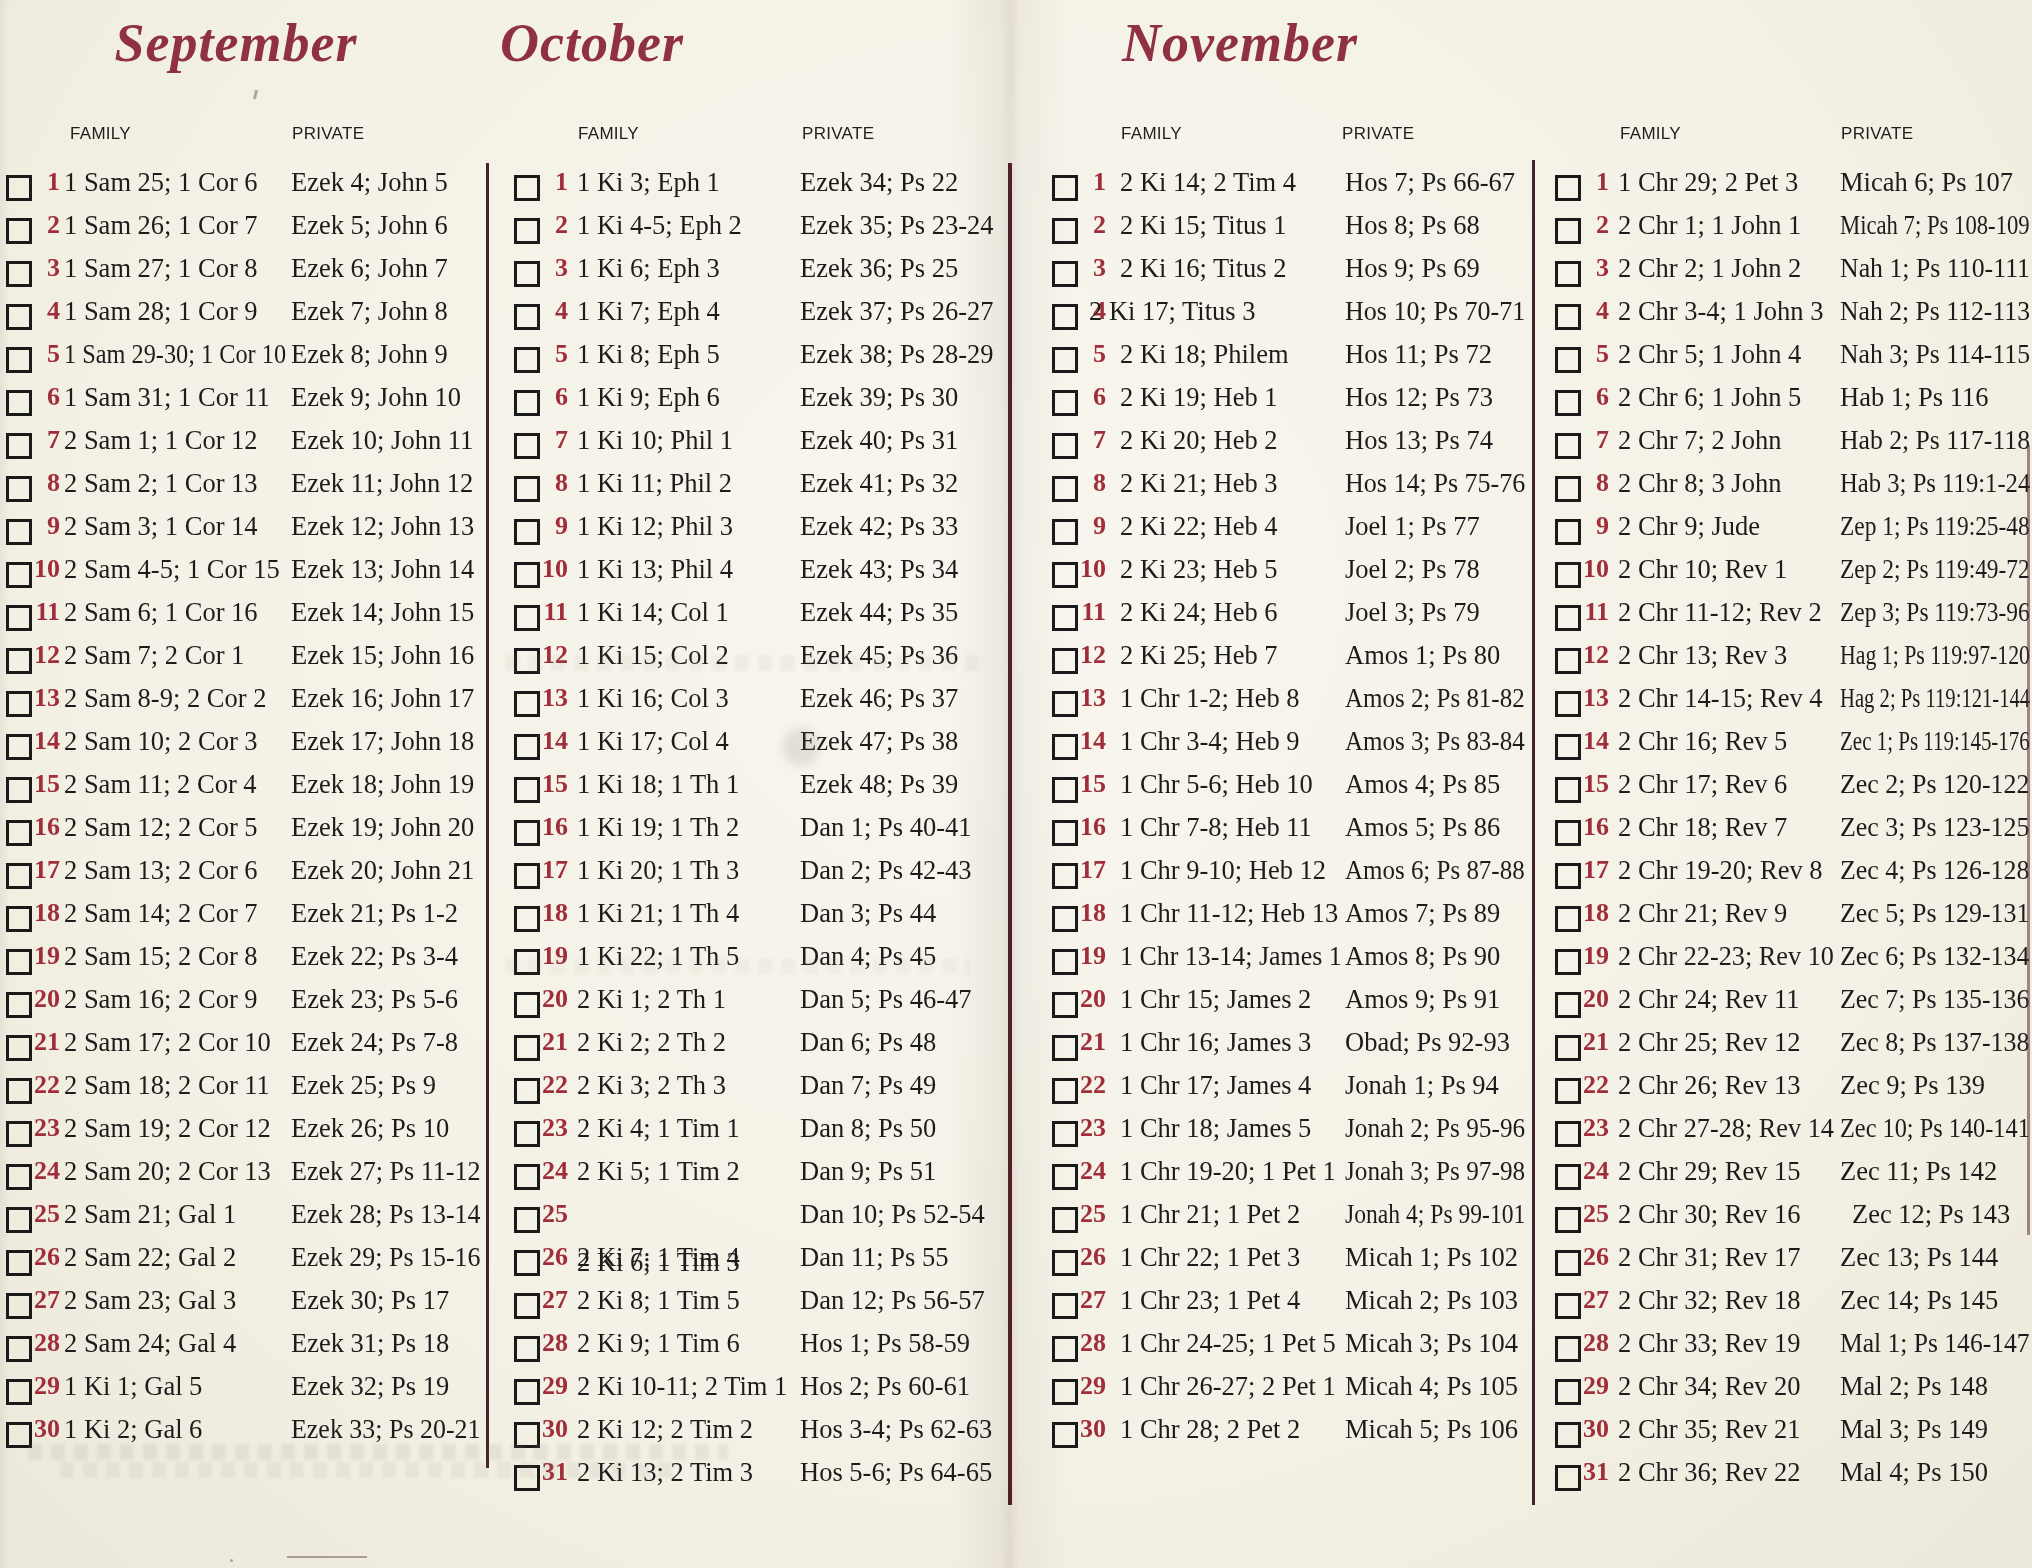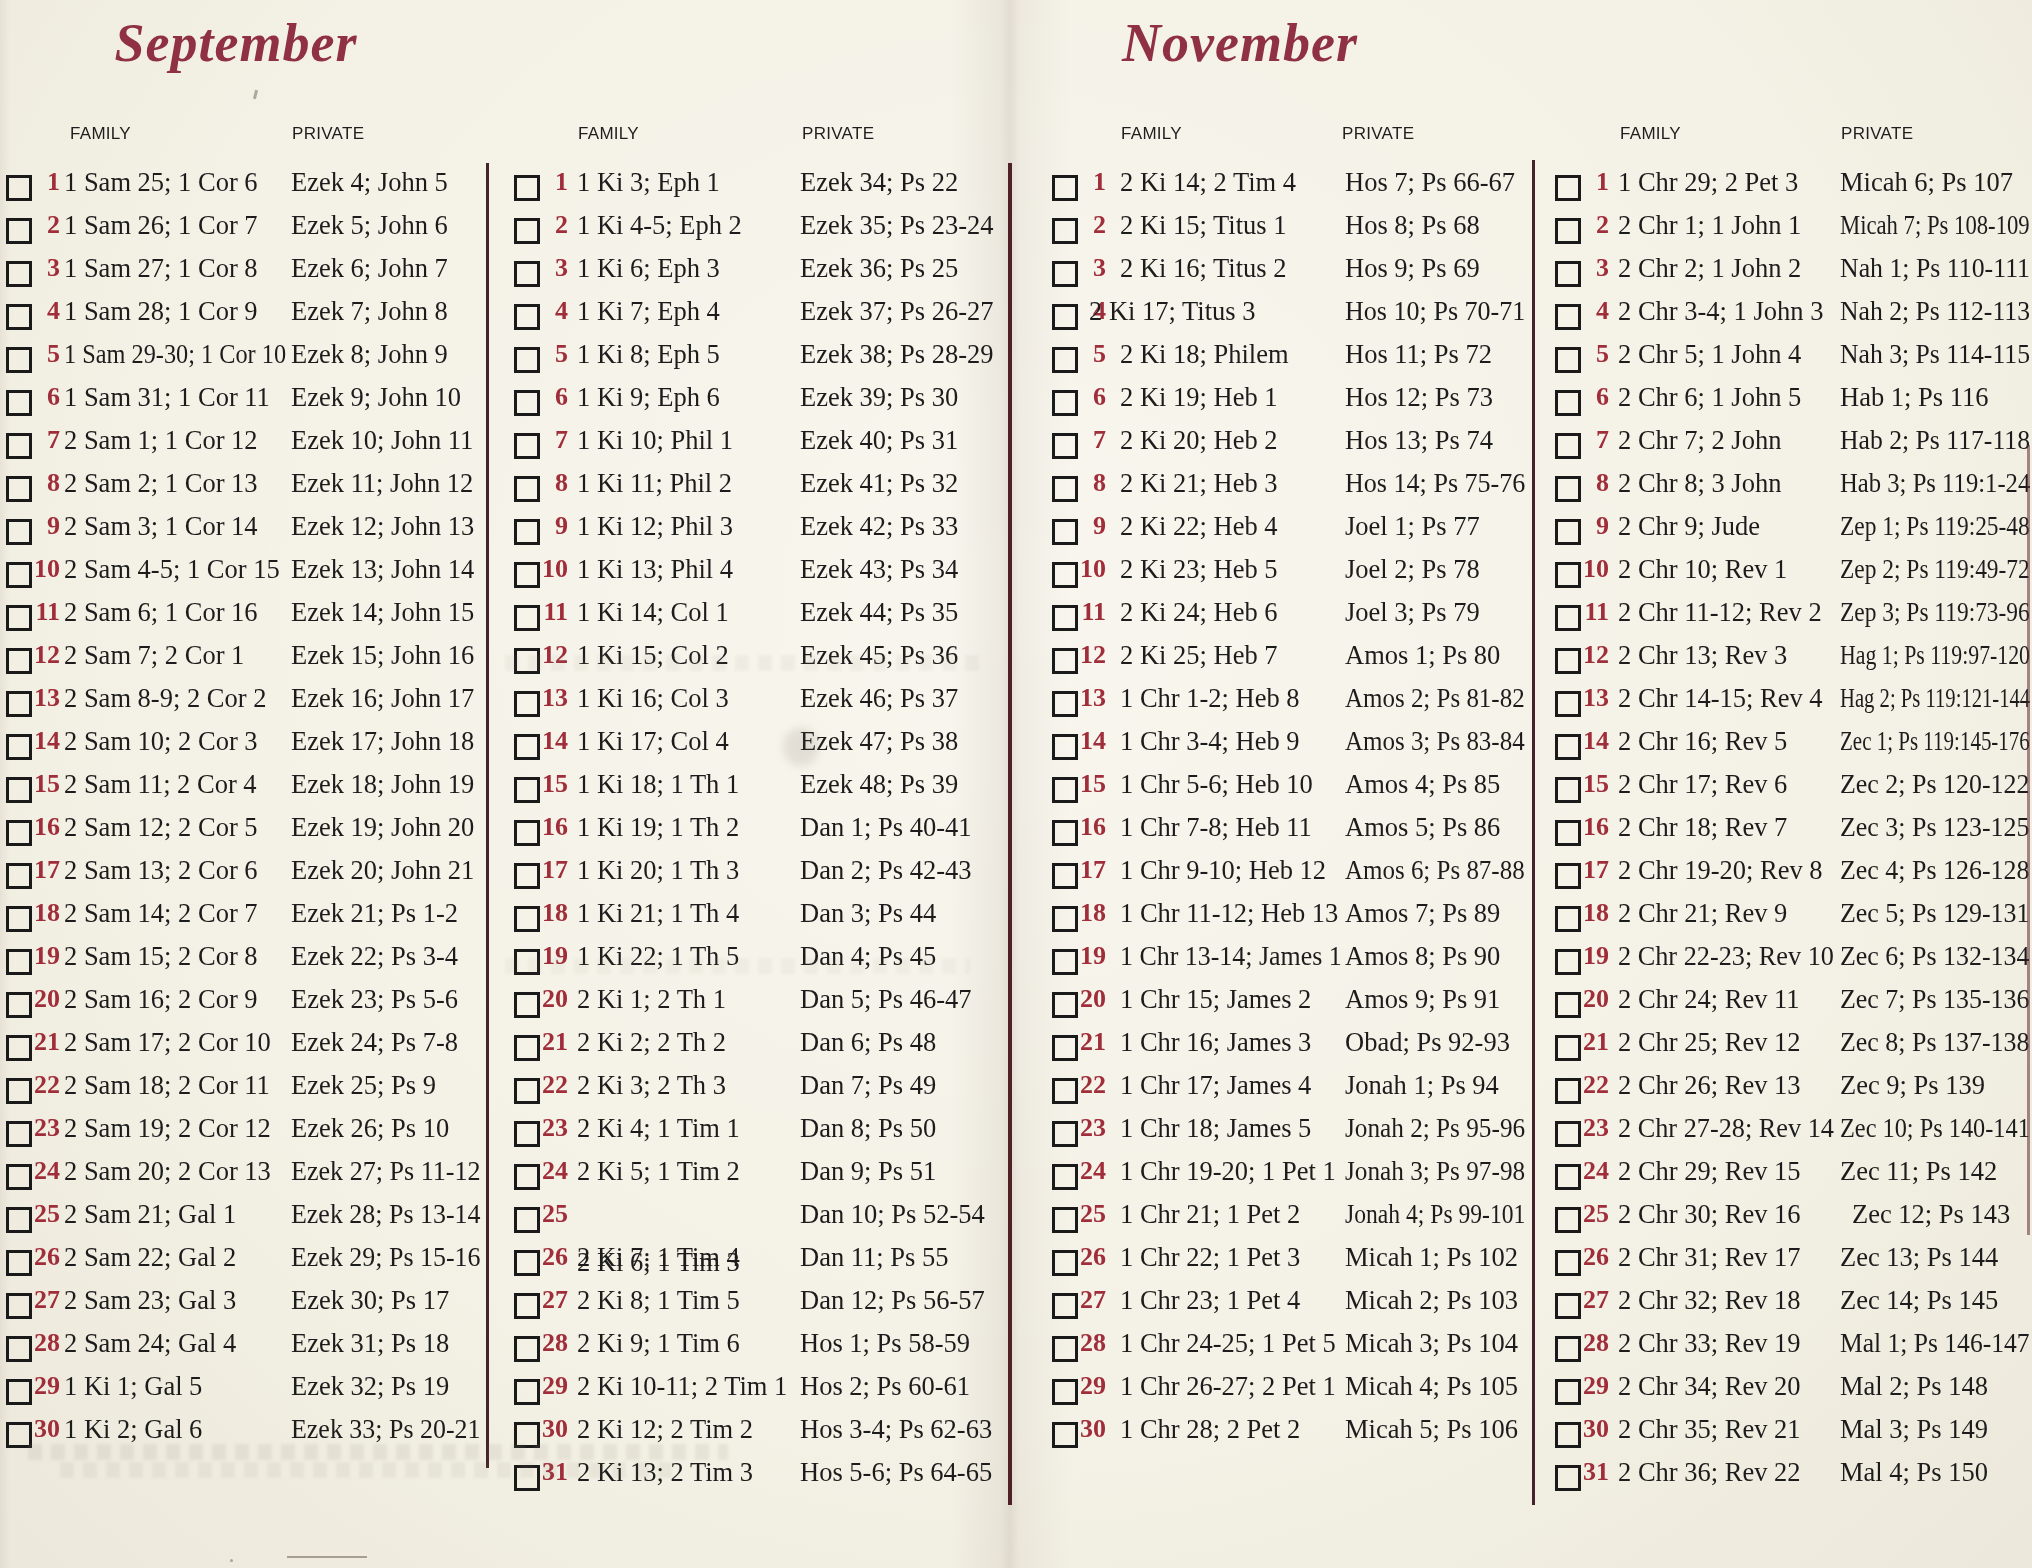--- a/index.html
+++ b/index.html
@@ -225,20 +225,21 @@
         <div class="row" style="top: 1413.5px;">
     <span class="cb" style="left: 6px;"></span>
     <b class="num" style="left: 2px; width: 58px;">30</b>
     <span class="fam" style="left: 64px;">1 Ki 2; Gal 6</span>
     <span class="priv" style="left: 291px; transform: scaleX(0.979);">Ezek 33; Ps 20-21</span>
   </div>
       </div>
   </section>
 
   <section class="month">
+    <h1 class="title" style="left:592px">October</h1>
     <div class="hdr" style="left:578px">FAMILY</div>
     <div class="hdr" style="left:802px">PRIVATE</div>
     <div class="rows">
         <div class="row" style="top: 166.5px;">
     <span class="cb" style="left: 514px;"></span>
     <b class="num" style="left: 510px; width: 58px;">1</b>
     <span class="fam" style="left: 577px;">1 Ki 3; Eph 1</span>
     <span class="priv" style="left: 800px;">Ezek 34; Ps 22</span>
   </div>
         <div class="row" style="top: 209.5px;">

